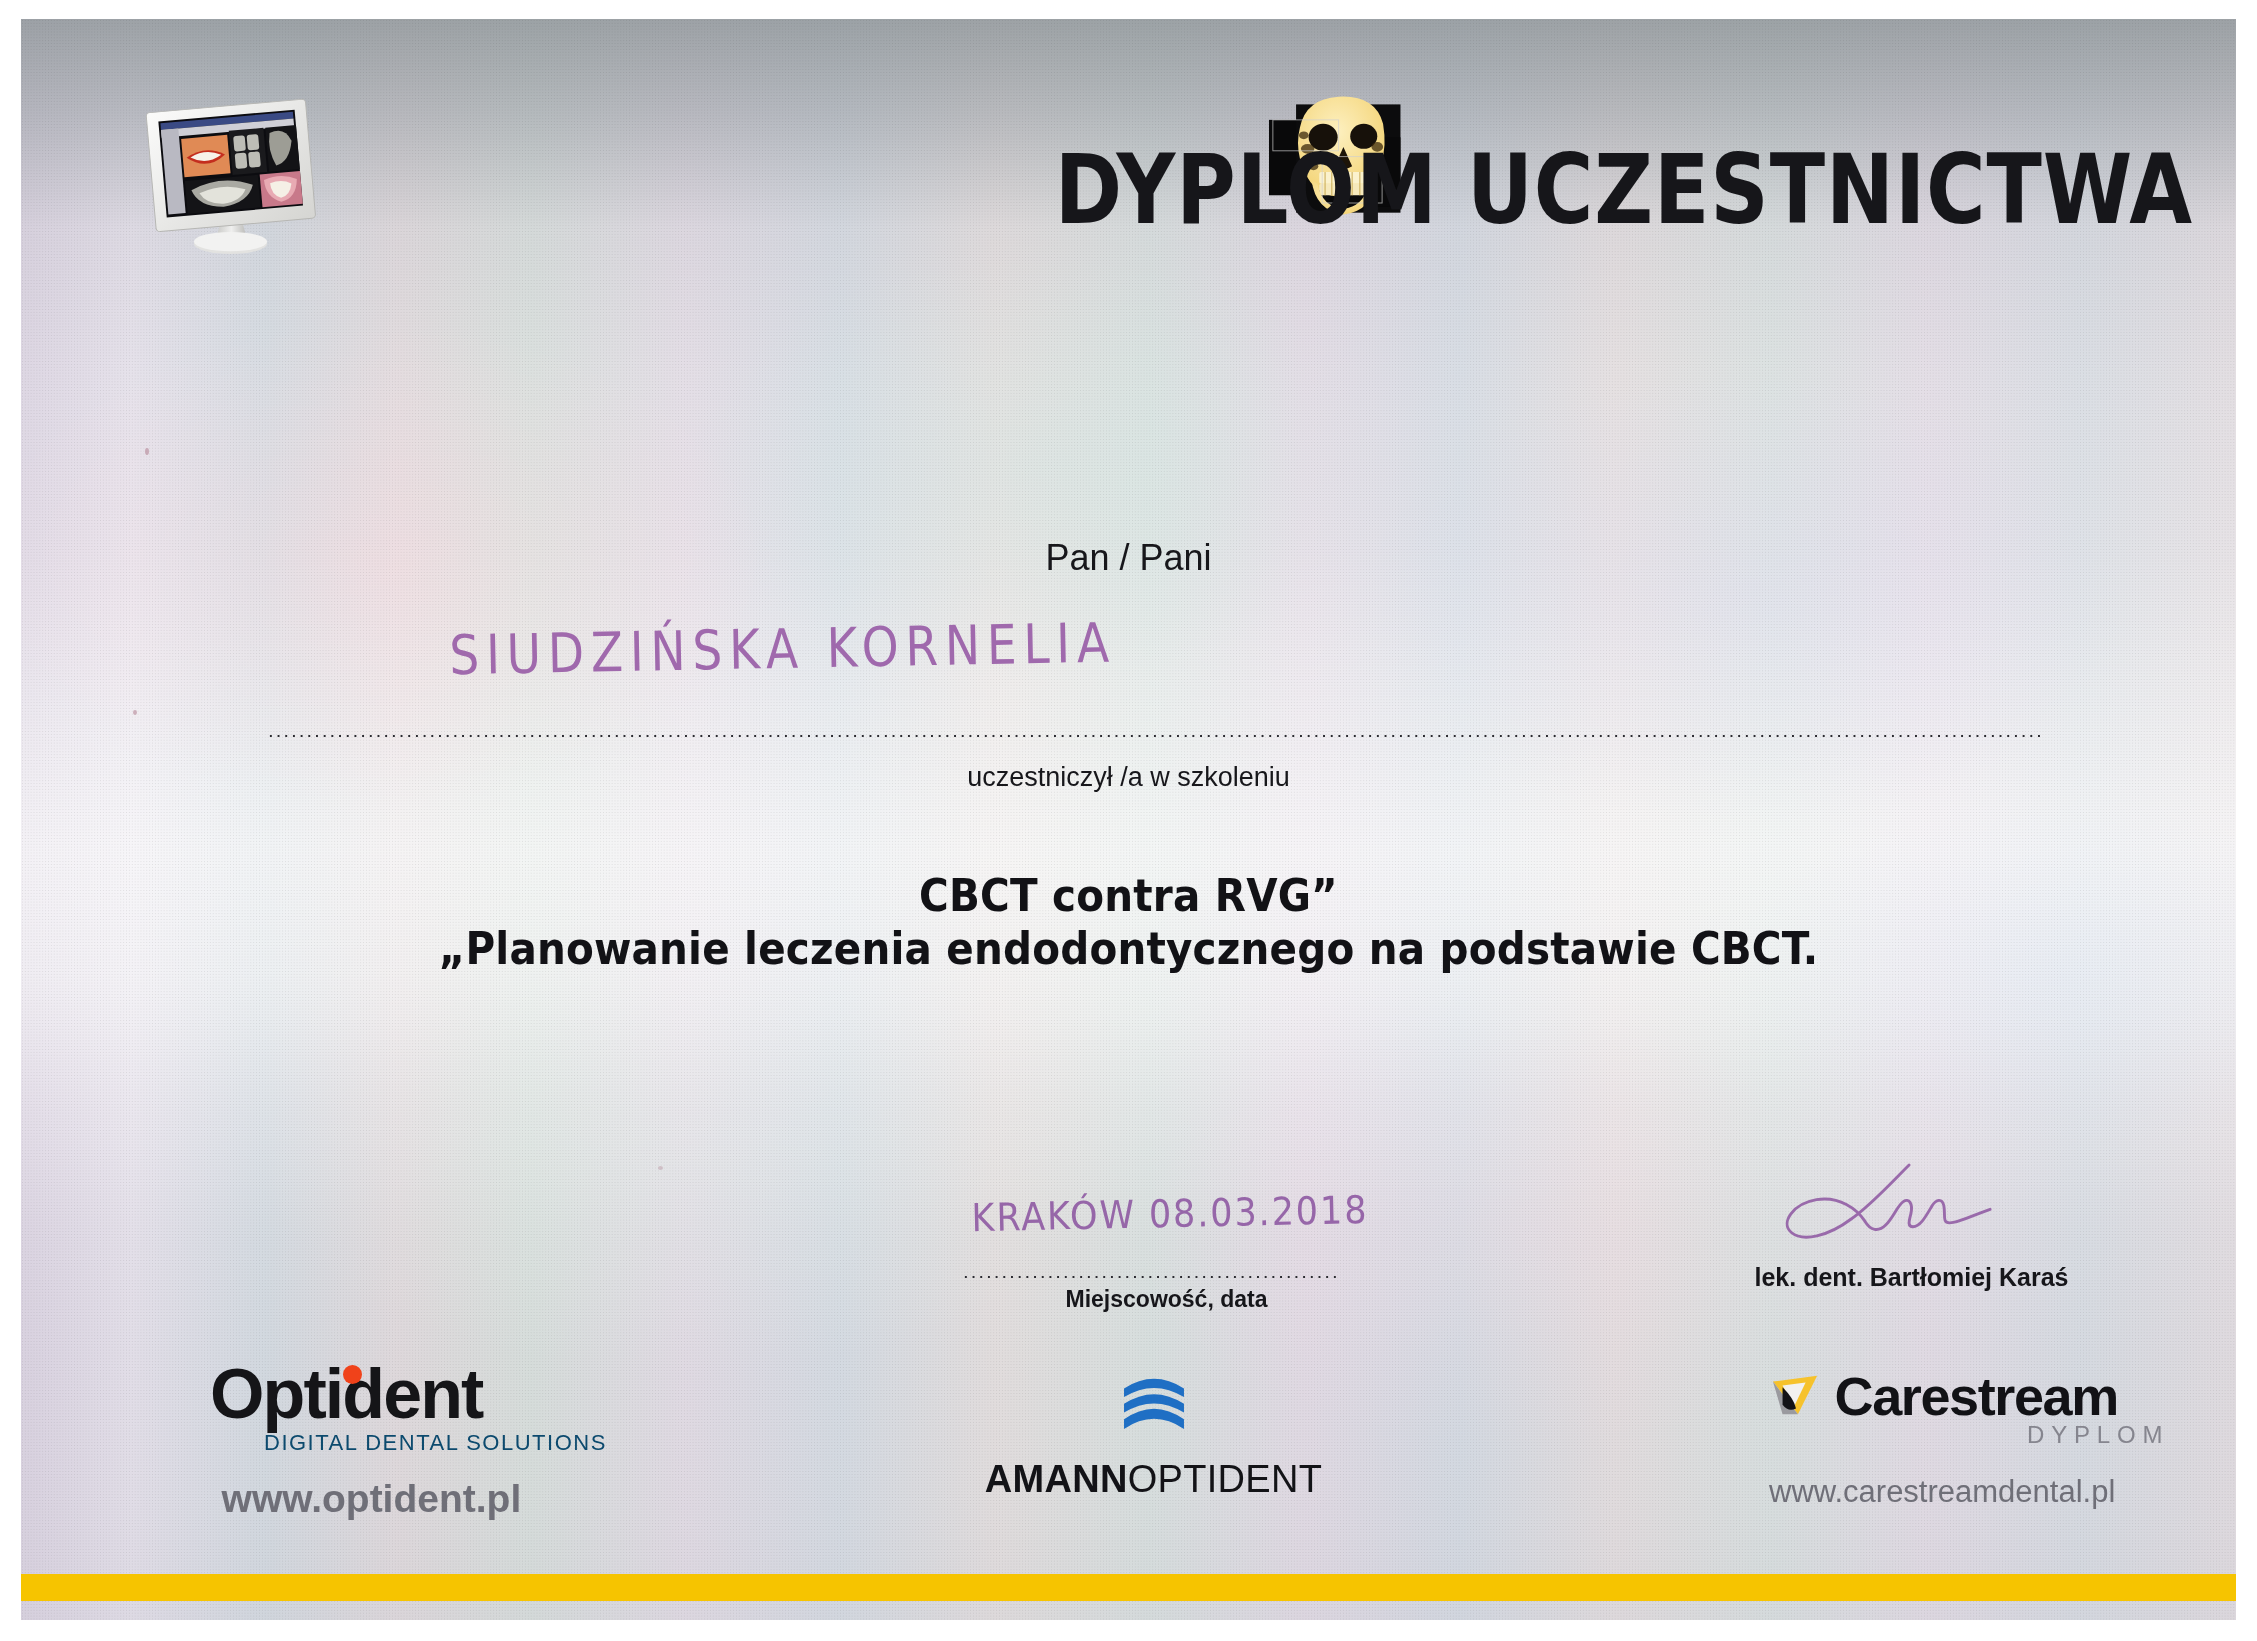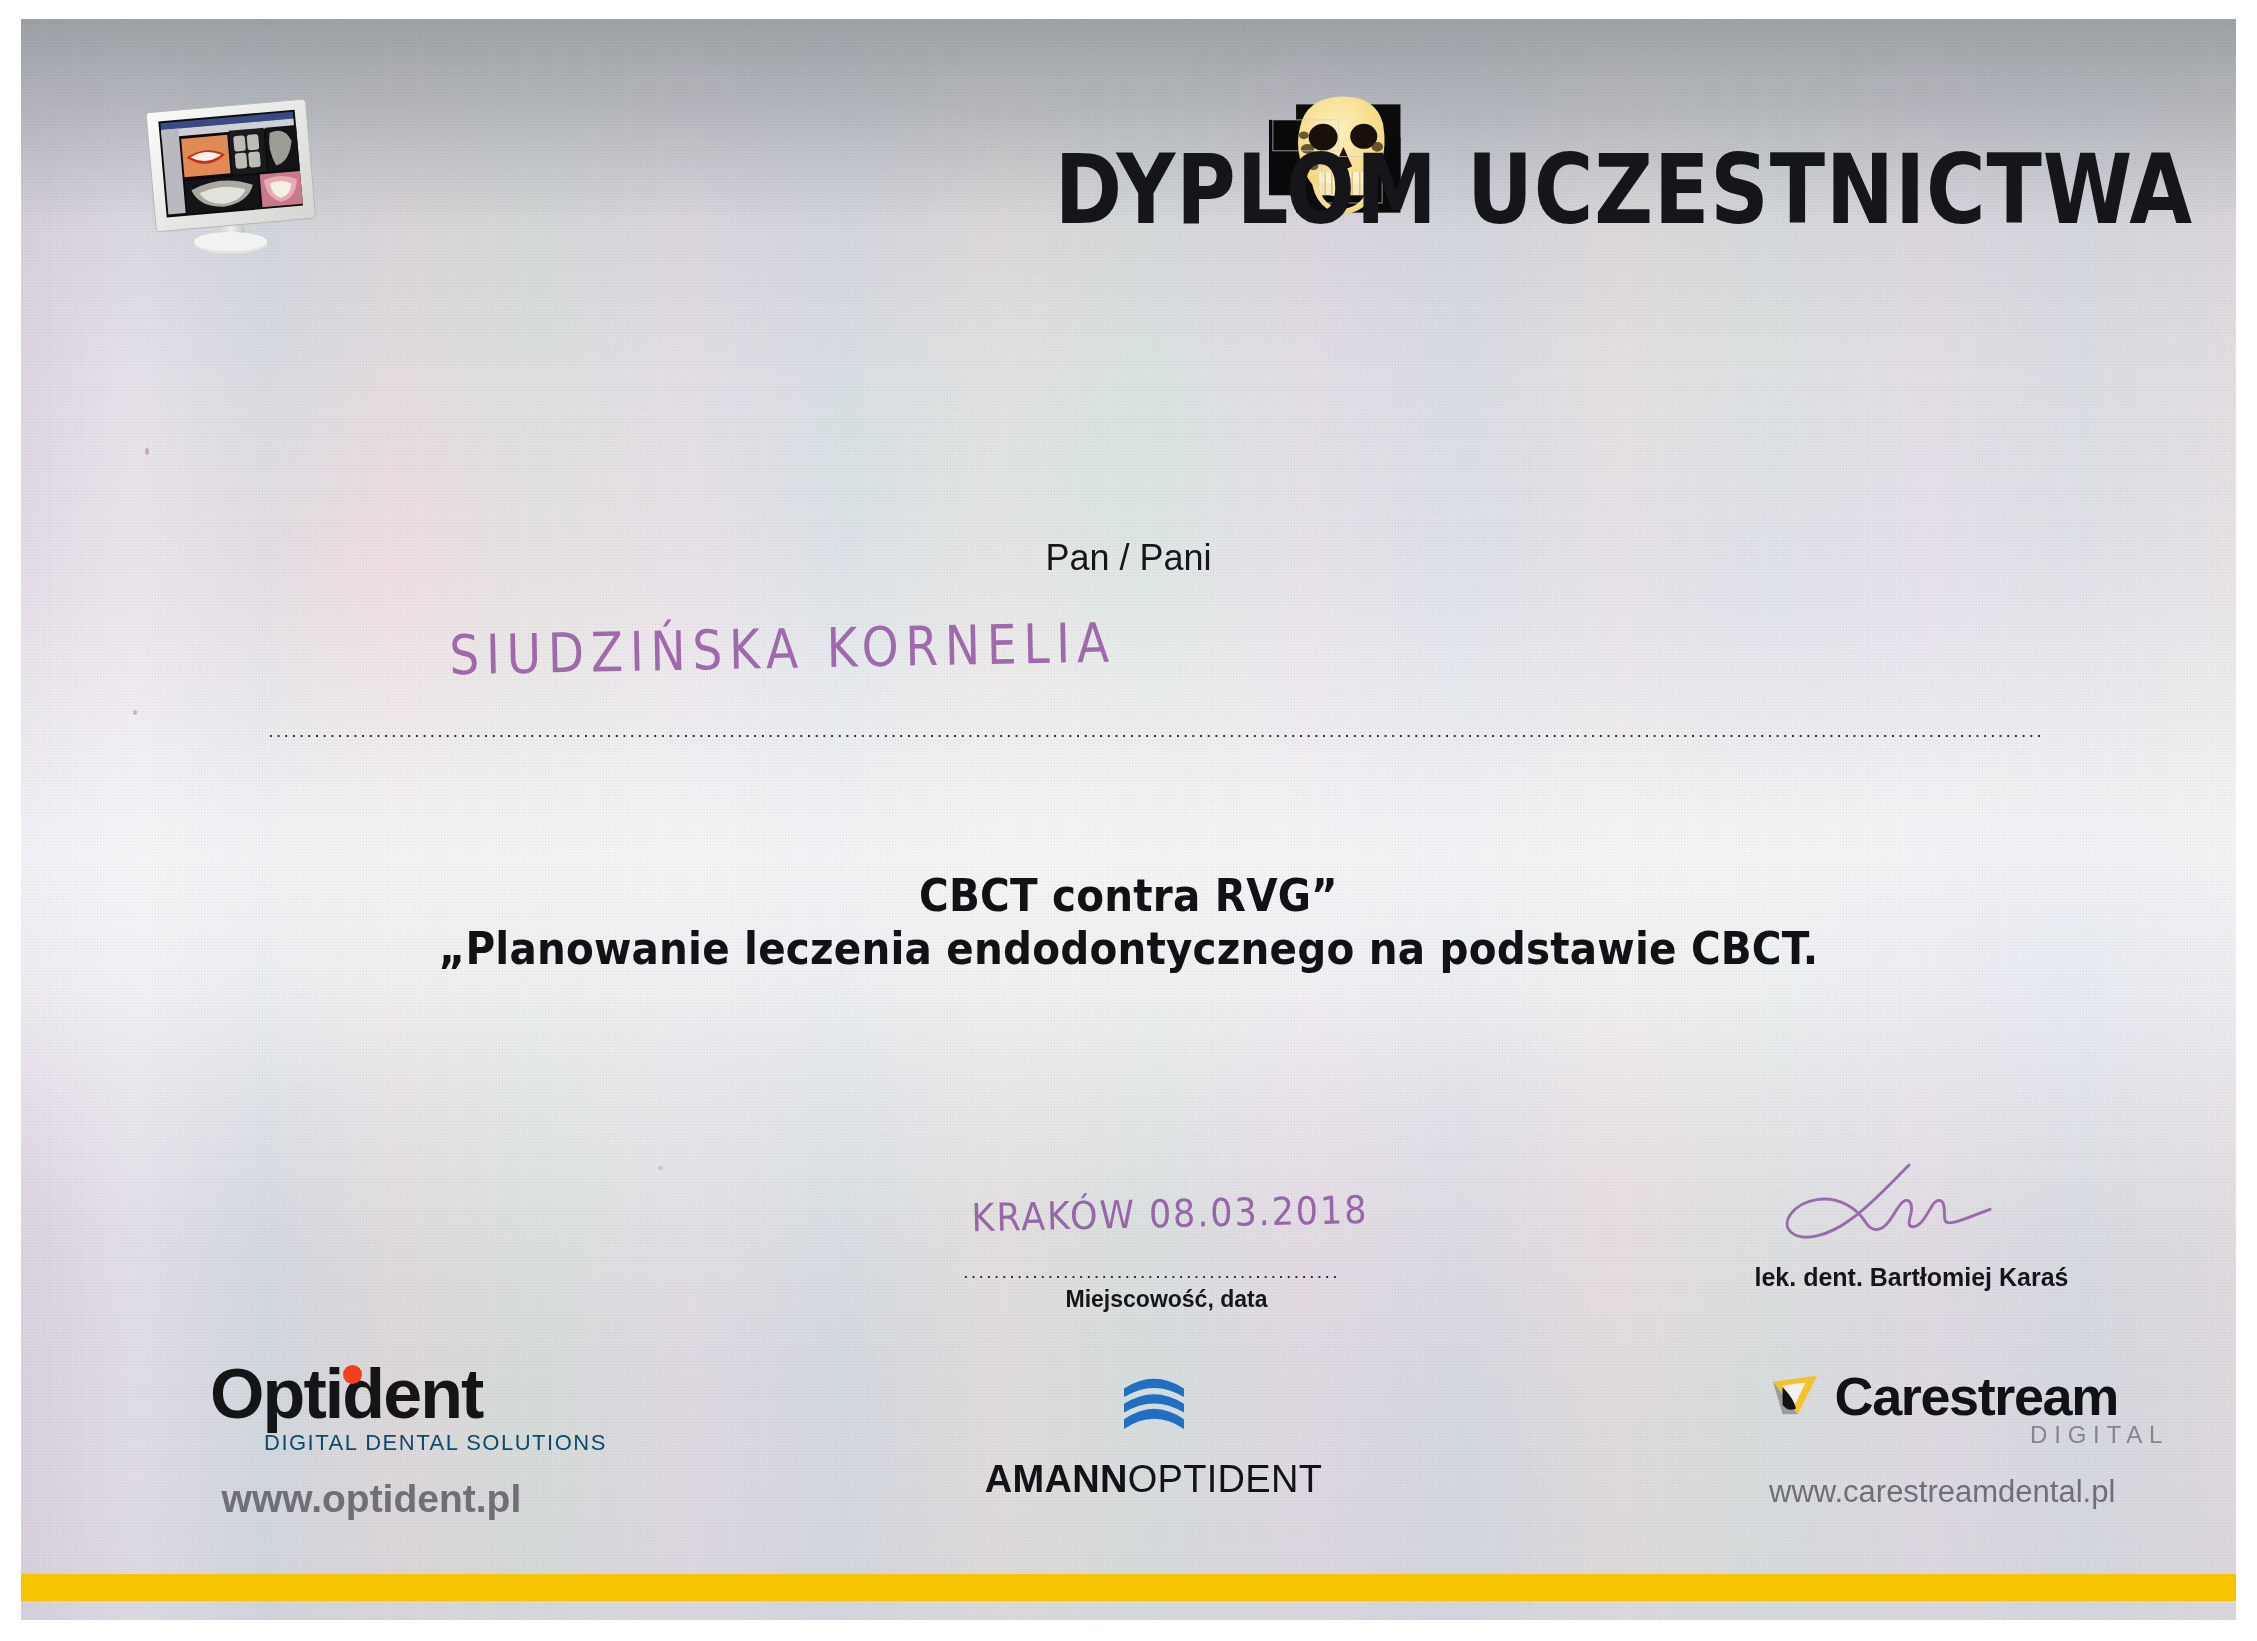--- a/index.html
+++ b/index.html
@@ -265,20 +265,21 @@
     </div>
 
 
     <div class="line" id="salutation">Pan / Pani</div>
 
     <div id="name-field">
       <div id="name-handwritten">SIUDZIŃSKA KORNELIA</div>
       <div id="name-dotline"></div>
     </div>
 
+    <div class="line" id="participated">uczestniczył /a  w szkoleniu</div>
 
     <div id="course-title">
       <div>CBCT contra RVG”</div>
       <div>„Planowanie leczenia endodontycznego na podstawie CBCT.</div>
     </div>
 
     <div id="place-block">
       <div id="place-handwritten">KRAKÓW  08.03.2018</div>
       <div id="place-dotline"></div>
       <div id="place-label">Miejscowość, data</div>
@@ -321,21 +322,21 @@
         <div id="cs-mark">
           <svg viewBox="0 0 56 50" width="54" height="48">
             <path d="M4 10 L50 4 L30 44 Z" fill="#f6c22c"></path>
             <path d="M4 10 L30 44 L14 44 Z" fill="#9a9a9f"></path>
             <path d="M14 14 L38 11 L26 36 Z" fill="#f2f1f0"></path>
             <path d="M14 16 q12 12 14 22 q-8 4 -14 -4 Z" fill="#121216"></path>
           </svg>
         </div>
         <div id="cs-word">Carestream</div>
       </div>
-      <div id="cs-sub">DIGITAL</div>
+      <div id="cs-sub">DYPLOM</div>
       <div id="cs-url">www.carestreamdental.pl</div>
     </div>
 
     <span class="speck" style="left:124px;top:429px;width:3.9px;height:6.8px;"></span>
     <span class="speck" style="left:112px;top:691px;width:3.9px;height:4.8px;"></span>
     <span class="speck" style="left:637px;top:1147px;width:4.8px;height:3.9px;opacity:.35;"></span>
   </div>
 </div>
 
 <div id="footer-bar" style="background: rgb(246, 196, 0);"></div>

